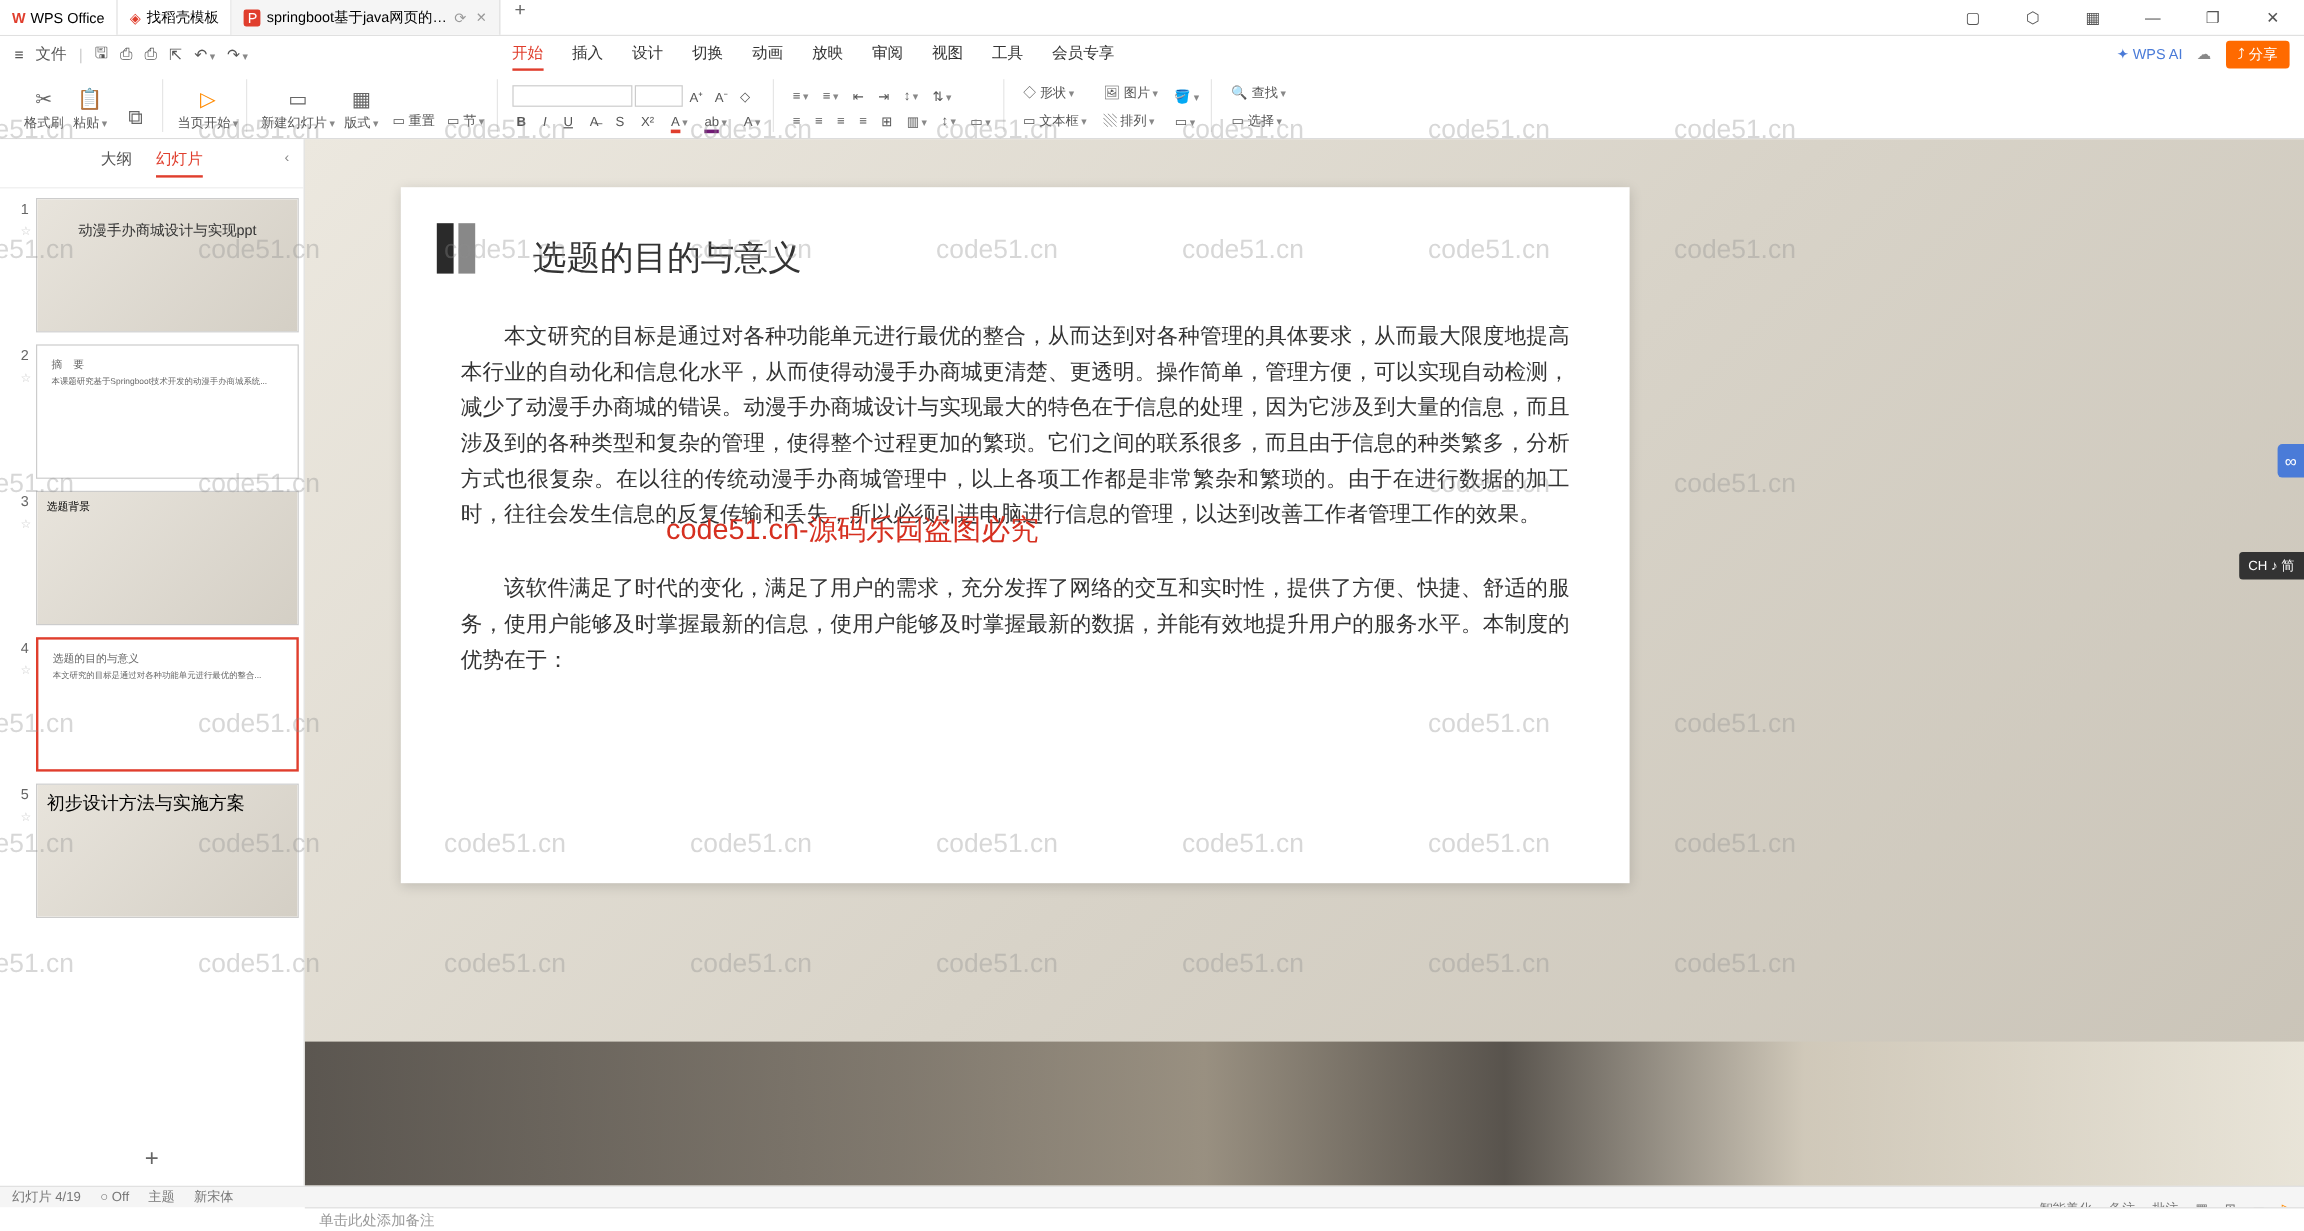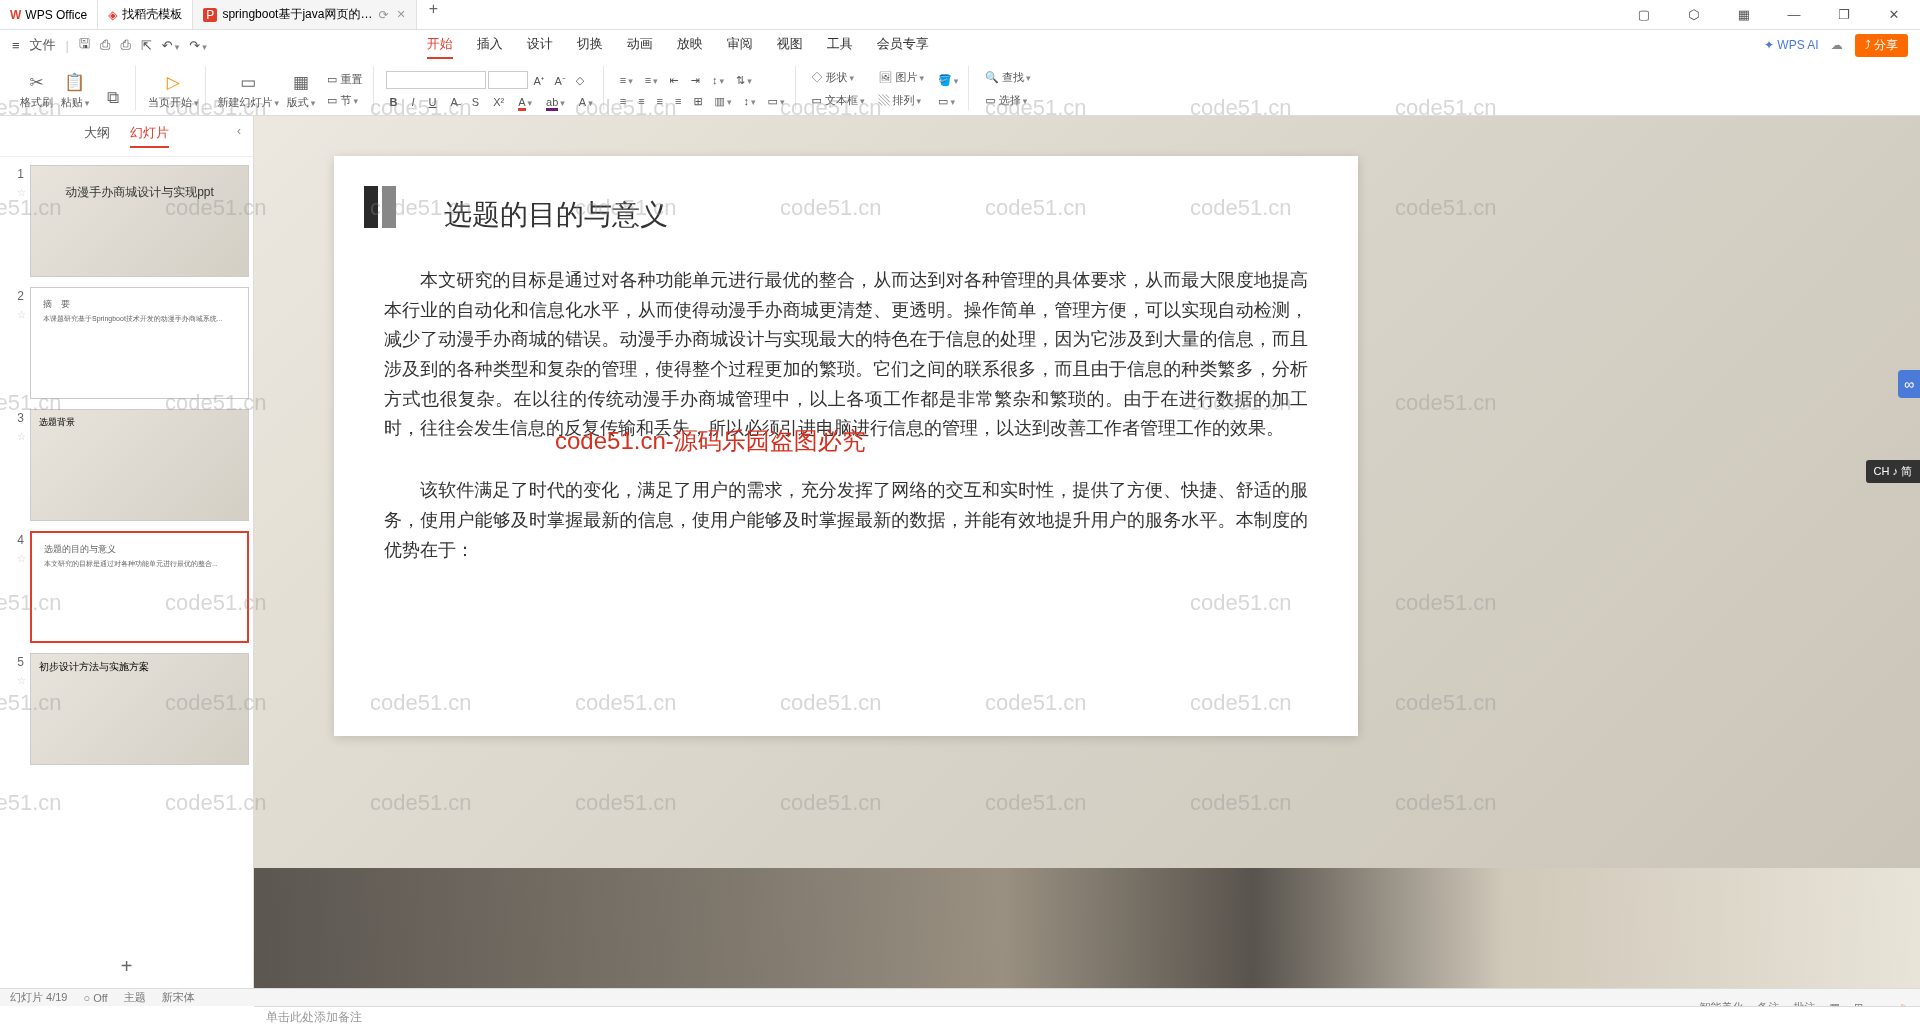--- a/index.html
+++ b/index.html
@@ -169,21 +169,21 @@
   </div>
   <div class="ribbon-group">
     <div class="rbtn">
         <span class="ico">▭</span>
         <span><span>新建幻灯片</span><span class="drop">▾</span></span>
       </div>
     <div class="rbtn">
         <span class="ico">▦</span>
         <span><span>版式</span><span class="drop">▾</span></span>
       </div>
-    <div style="display:flex;flex-direction:column;gap:2px">
+    <div style="display:flex;flex-direction:row;gap:2px">
       <span class="rbtn-small">▭ <span>重置</span></span>
       <span class="rbtn-small">▭ <span>节</span><span class="drop">▾</span></span>
     </div>
   </div>
   <div class="ribbon-group" style="flex:0 0 auto">
     <div style="display:flex;flex-direction:column;gap:4px">
       <div style="display:flex;gap:2px;align-items:center">
         <input style="width: 100px; height: 18px; border: 1px solid rgb(204, 204, 204); font-size: 11px; padding: 0px 4px;">
         <input style="width: 40px; height: 18px; border: 1px solid rgb(204, 204, 204); font-size: 11px;">
         <span class="rbtn-small">A⁺</span>
@@ -300,21 +300,21 @@
             </div>
           </div>
       </div>
       <div class="thumb-row">
         <div class="thumb-numcol">
             <span class="thumb-num">5</span>
             <span class="thumb-star">☆</span>
           </div>
         <div class="thumb">
             <div class="thumb-bg"></div>
-            <div style="position:absolute;top:6px;left:8px;font-size:10px">初步设计方法与实施方案</div>
+            <div style="position:absolute;top:6px;left:8px;font-size:15px">初步设计方法与实施方案</div>
           </div>
       </div>
     </div>
     <div class="thumb-add">+</div>
   </div>
 
   <div class="canvas-area">
     <div class="canvas-bg"></div>
     <div class="slide">
       <div class="slide-marker">

